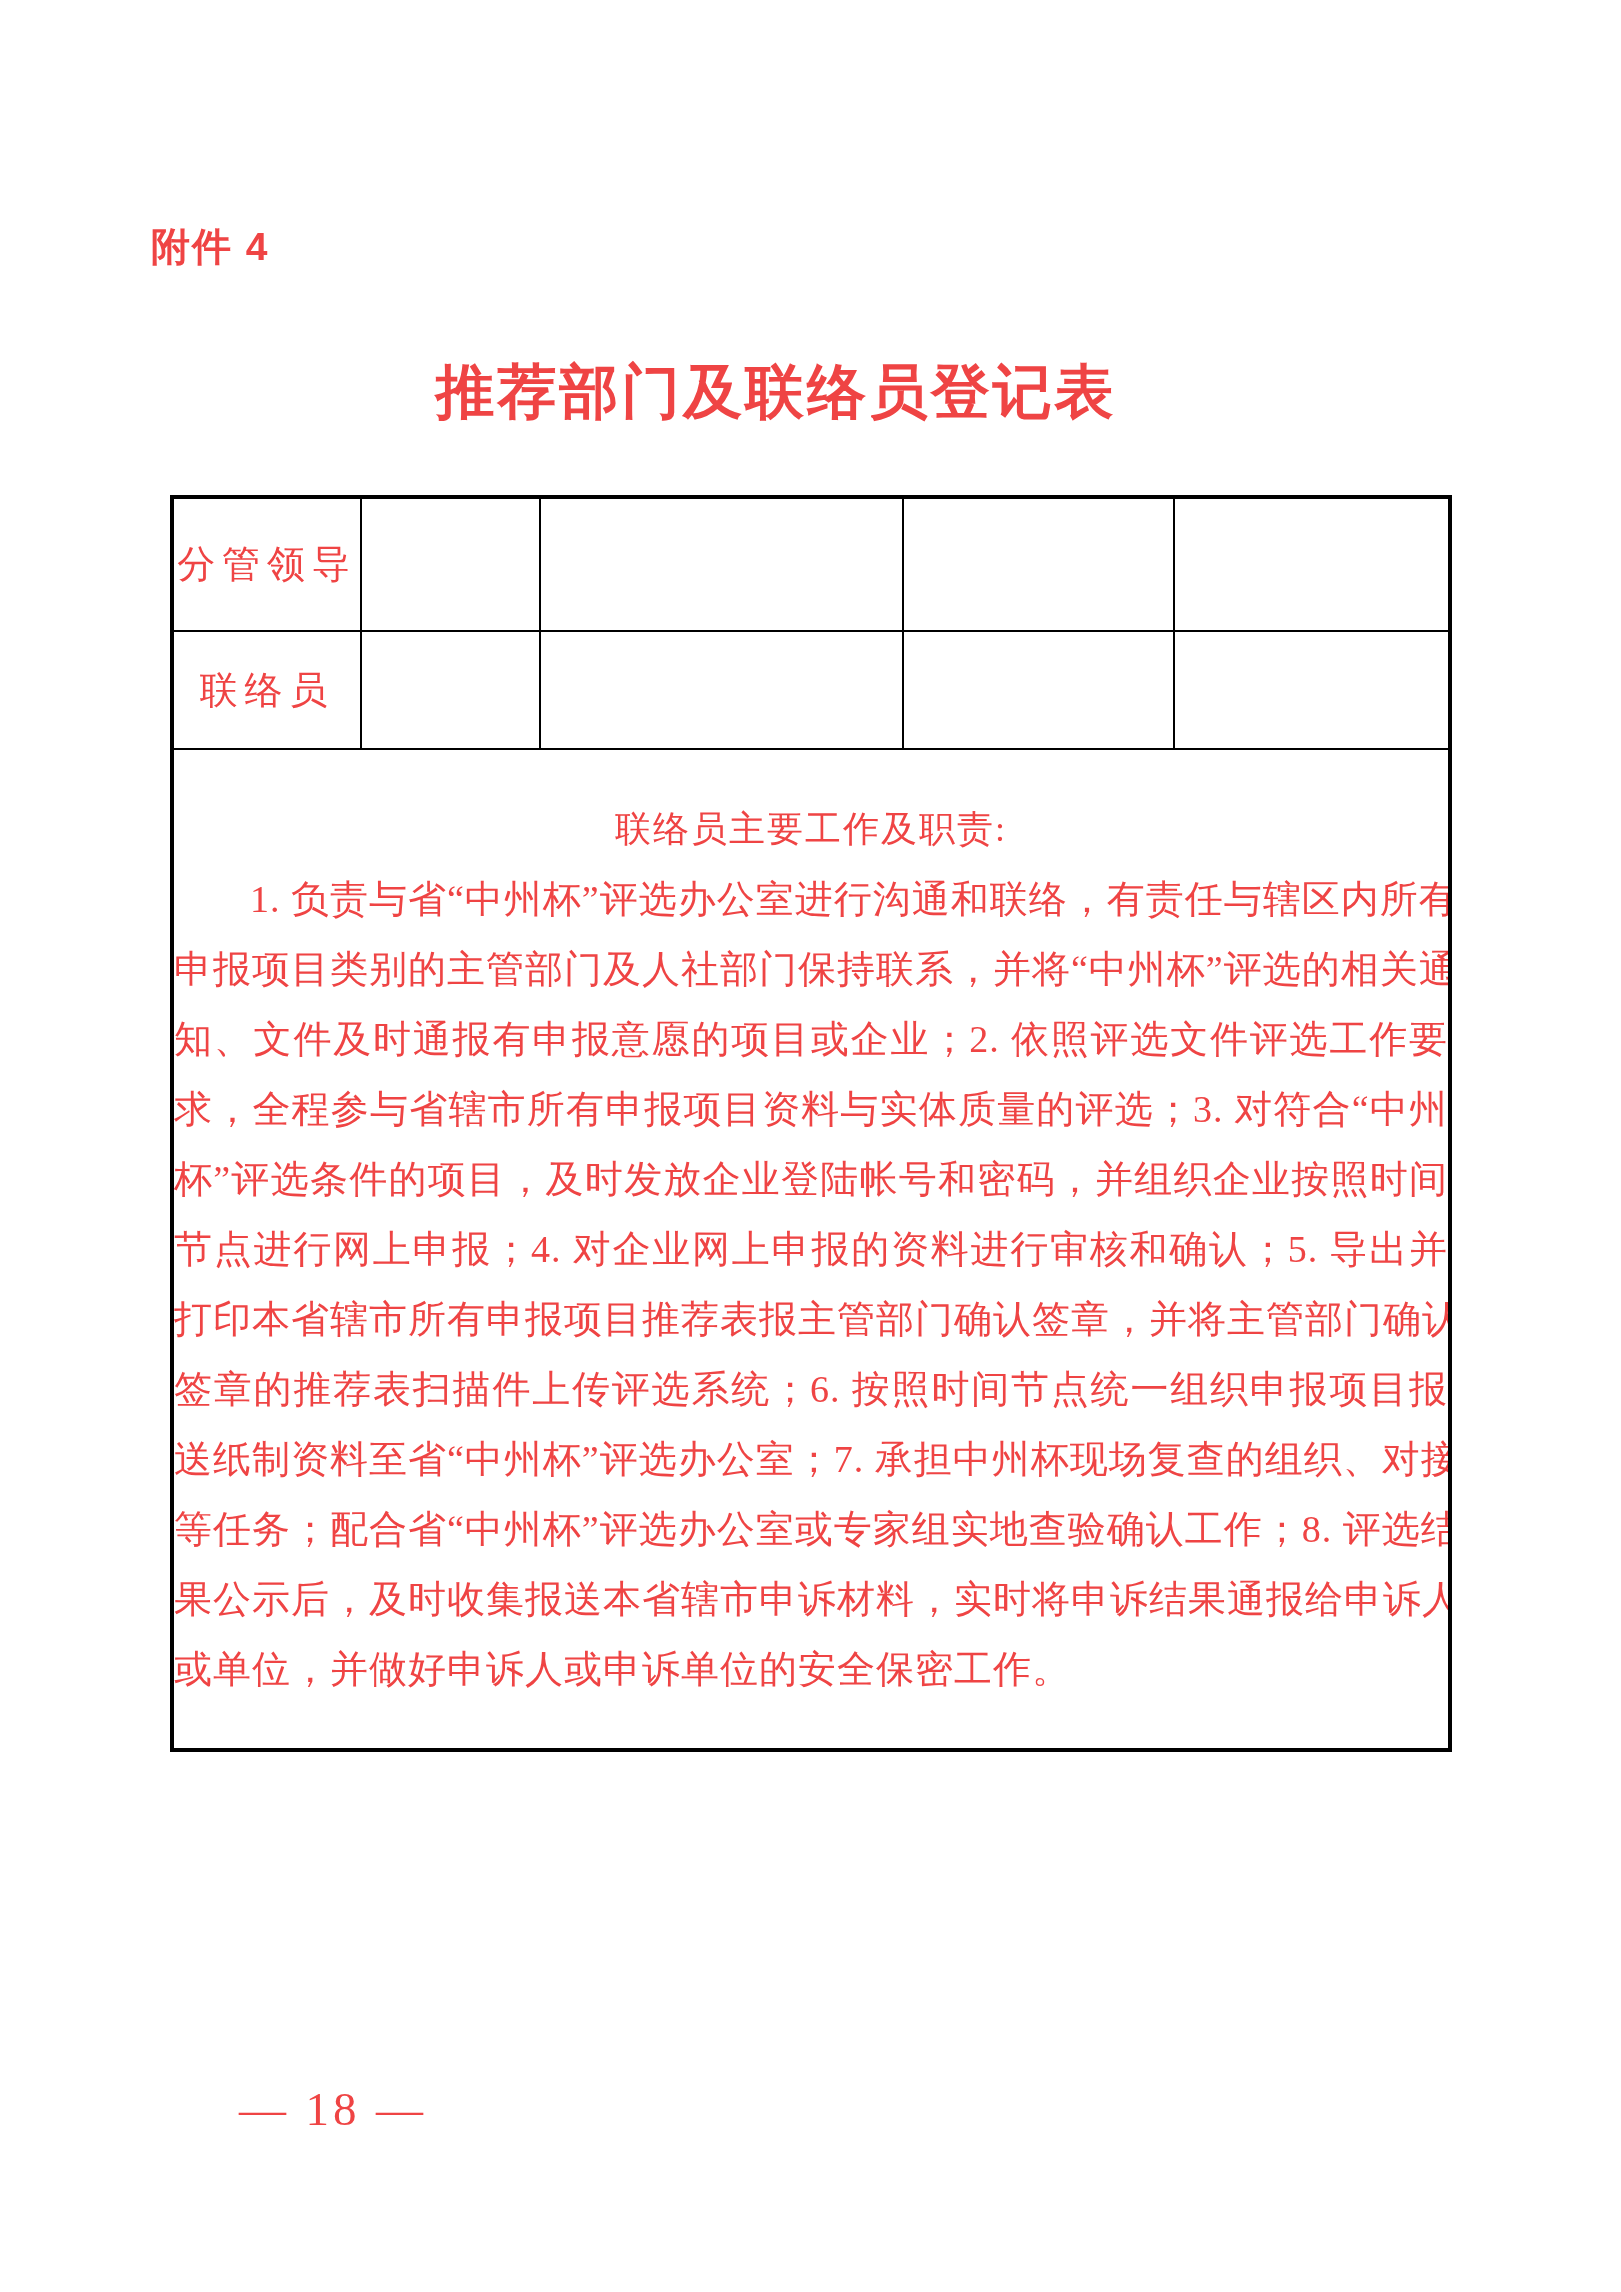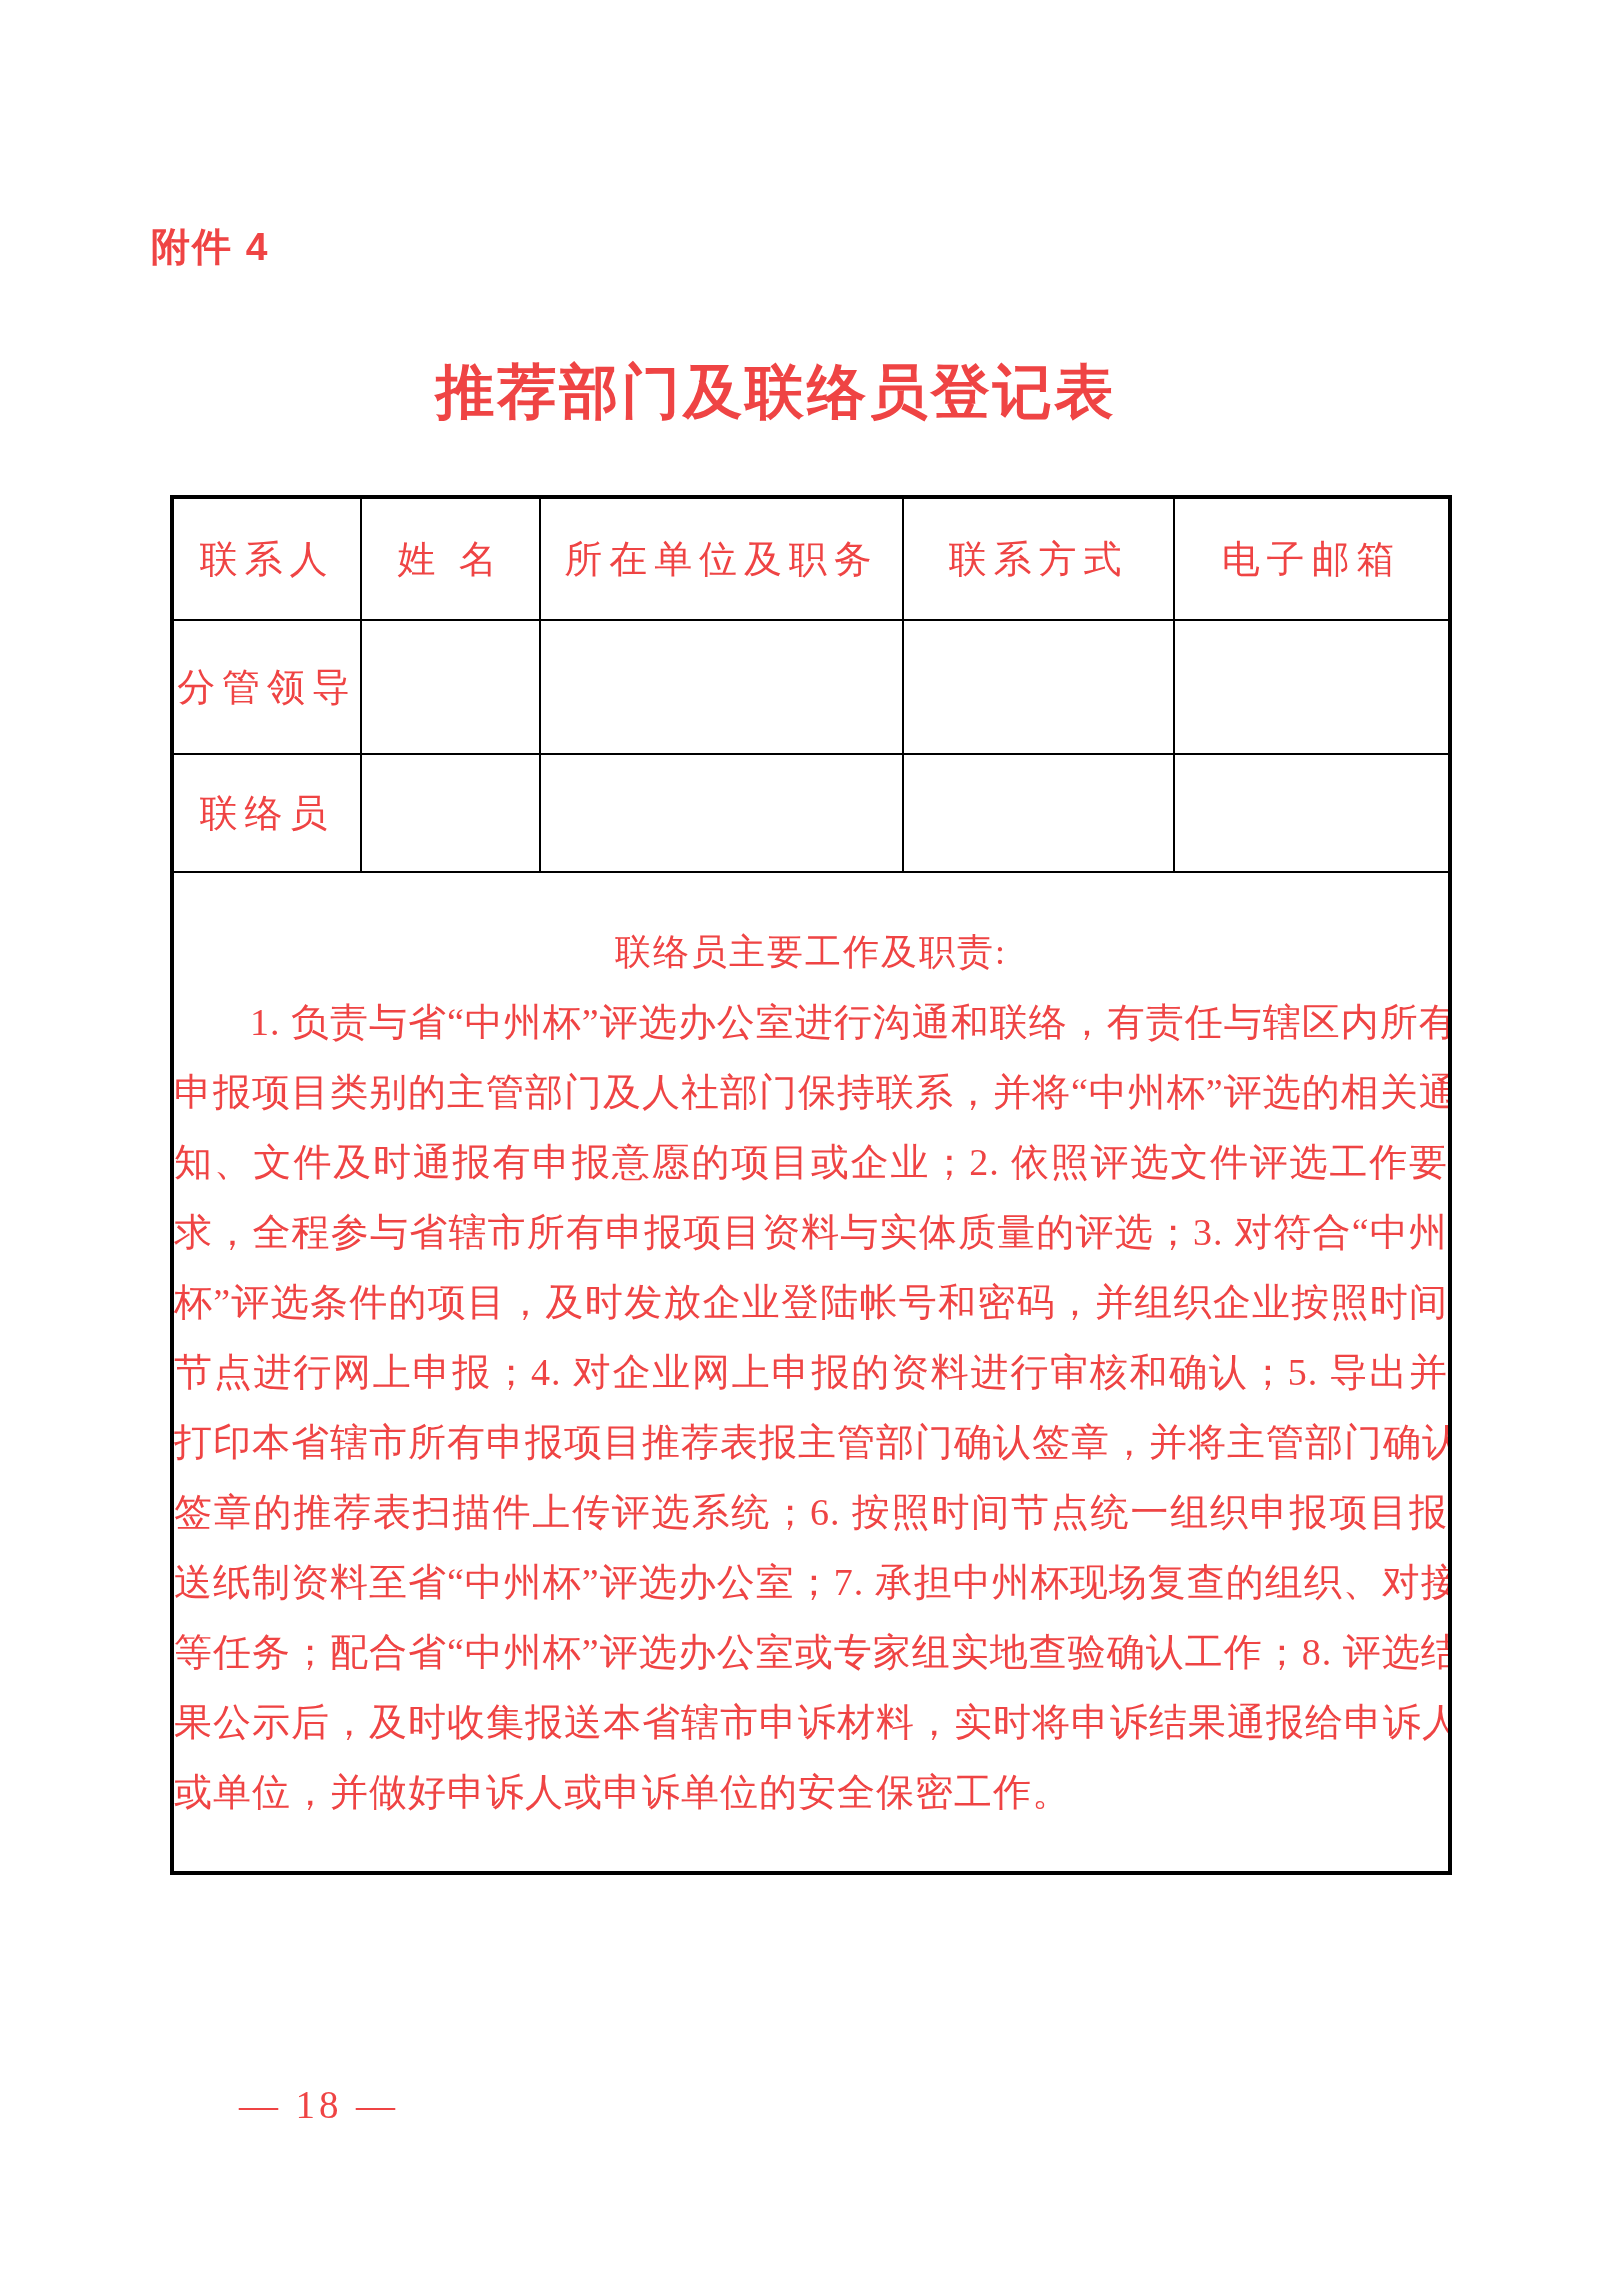--- a/index.html
+++ b/index.html
@@ -56,21 +56,21 @@
     font-size:38px;line-height:70px;
     letter-spacing:1px;
     text-align:justify;
     text-align-last:justify;
     overflow:hidden;white-space:nowrap;
   }
   .duty-line.first{text-indent:2em;}
   .duty-line.last{text-align-last:left;}
   .page-number{
     position:absolute;left:239px;top:2082px;
-    font-size:39px;letter-spacing:3.9px;
+    font-size:47px;letter-spacing:3.9px;
     font-family:"Liberation Serif","DejaVu Serif",serif;
     white-space:nowrap;
   }
 </style>
 </head>
 <body>
 
 <div class="page">
 
   <div class="attachment-label">附件 4</div>
@@ -79,27 +79,20 @@
 
   <table class="reg">
     <colgroup>
       <col style="width:189px">
       <col style="width:179px">
       <col style="width:363px">
       <col style="width:271px">
       <col style="width:276px">
     </colgroup>
     <tbody>
-    <tr class="r2">
-      <td>联系人</td>
-      <td>姓  名</td>
-      <td>所在单位及职务</td>
-      <td>联系方式</td>
-      <td>电子邮箱</td>
-    </tr>
     <tr class="r3">
       <td>分管领导</td>
       <td></td>
       <td></td>
       <td></td>
       <td></td>
     </tr>
     <tr class="r4">
       <td>联络员</td>
       <td></td>

